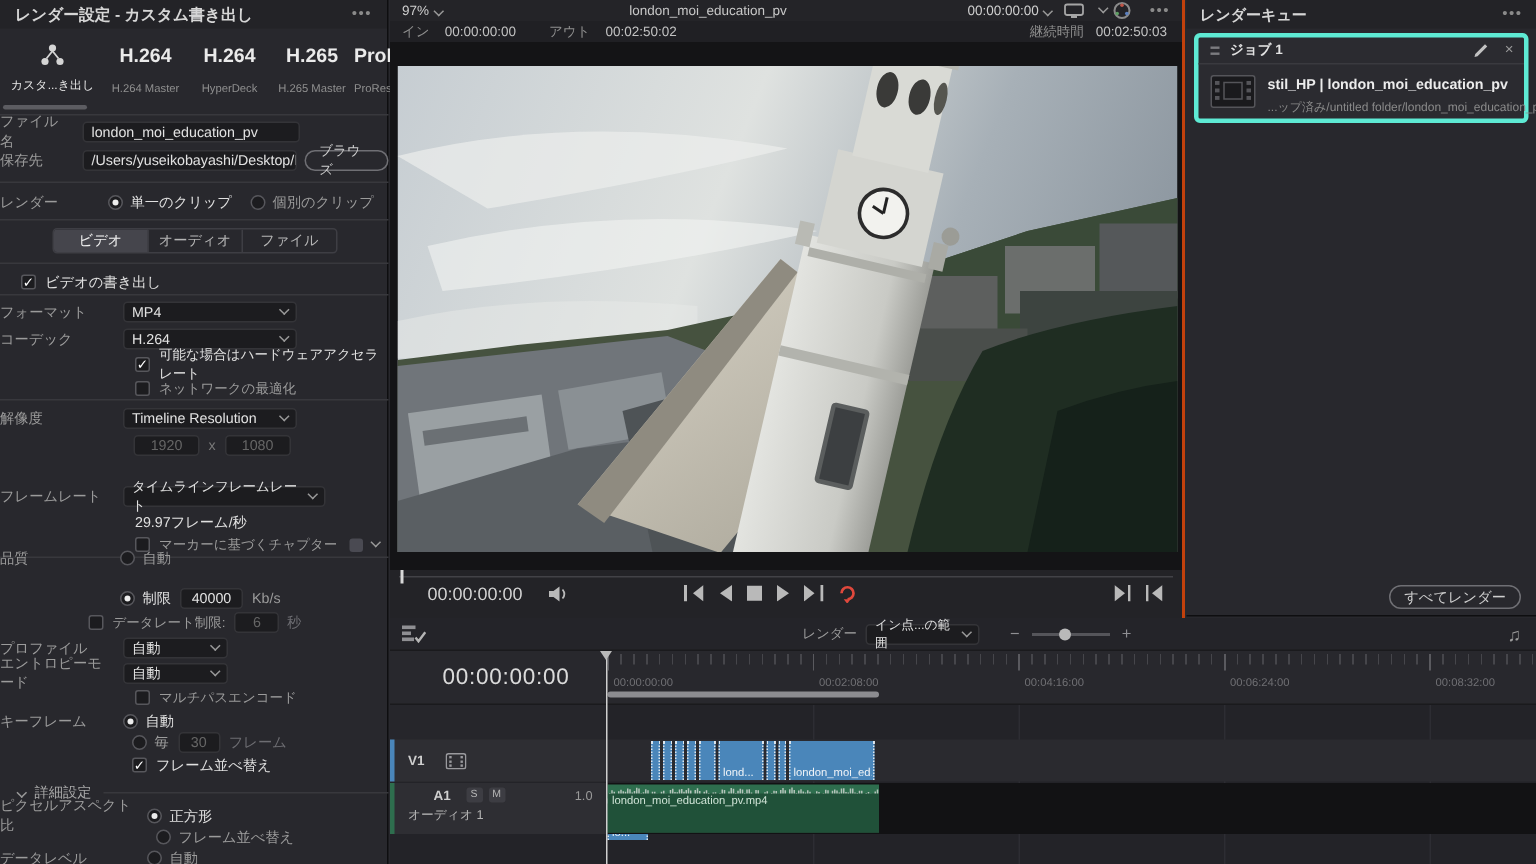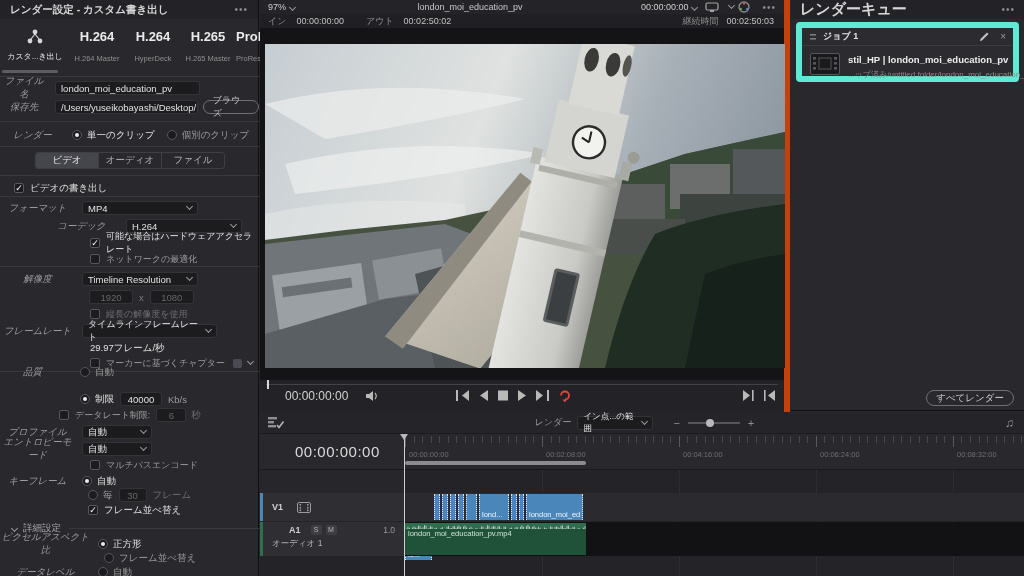--- a/index.html
+++ b/index.html
@@ -15,21 +15,21 @@
 
   .preset { position:absolute; top:22px; text-align:center; }
   .preset .big { font-size:13px; font-weight:bold; color:#eaeaea; line-height:30px; }
   .preset .sub { font-size:7.5px; color:#8f8f8f; margin-top:2px; }
   .preset .plabel { font-size:8px; color:#e8e8e8; margin-top:5px; }
   #preset-scrollbar { position:absolute; left:2px; top:70px; width:56px; height:3px; background:#5c5c61; border-radius:2px; }
 
   .divider { position:absolute; left:0; width:259px; height:1px; background:#38383d; }
 
   .row { position:absolute; left:0; width:259px; height:16px; display:flex; align-items:center; font-size:9.5px; }
-  .lbl { width:82px; text-align:center; color:#9b9b9b; padding-right:7px; flex:none;font-style:italic; }
+  .lbl { width:82px; text-align:left; color:#9b9b9b; padding-right:7px; flex:none; }
   .val { color:#e0e0e0; }
   .input, .select { background:#1c1c1f; border:1px solid #343438; border-radius:3px; height:14px;
      display:flex; align-items:center; padding:0 5px; color:#e2e2e2; font-size:9.5px; }
   .select { justify-content:space-between; }
   .dis { color:#666; }
   .chev { width:5px; height:5px; border-right:1.2px solid #9a9a9a; border-bottom:1.2px solid #9a9a9a; transform:rotate(45deg); margin-left:6px; flex:none; margin-top:-3px;}
   .radio { width:10px; height:10px; border-radius:50%; background:#1c1c1f; border:1px solid #57575c; flex:none; margin-right:5px; }
   .radio.on { display:flex; align-items:center; justify-content:center; }
   .radio.on::after { content:""; width:4px; height:4px; border-radius:50%; background:#ececec; }
   .cb { width:10px; height:10px; background:#1c1c1f; border:1px solid #57575c; border-radius:2px; flex:none; margin-right:6px;
@@ -37,35 +37,35 @@
   .cb.on::after { content:"✓"; }
   .tabbox { display:flex; position:absolute; left:35px; width:190px; height:17px; border:1px solid #3e3e44; border-radius:3px; overflow:hidden; }
   .tabbox .tab { flex:1; display:flex; align-items:center; justify-content:center; font-size:9.5px; color:#b5b5b5; border-right:1px solid #3e3e44; }
   .tabbox .tab:last-child { border-right:none; }
   .tabbox .tab.sel { background:#45454c; color:#f0f0f0; }
   .pill { border:1px solid #6f6f74; border-radius:8px; height:14px; padding:0 9px; display:flex; align-items:center; color:#cfcfcf; font-size:9px; }
   .advline { flex:1; height:1px; background:#38383d; margin-left:8px; }
   .swatch { width:9px; height:9px; background:#4a4a52; border-radius:2px; margin-left:8px; }
 
   
-  #viewer { position:absolute; left:260px; top:0; width:530px; height:412px; background:#1b1b1e; border-right:6px solid #c2410c; }
+  #viewer { position:absolute; left:260px; top:0; width:530px; height:412px; background:#1b1b1e; border-right:2px solid #c2410c; }
   #vtop { position:absolute; left:0; top:0; width:100%; height:14px; background:#242428; display:flex; align-items:center; font-size:9px; color:#b8b8b8; }
   #vsub { position:absolute; left:0; top:14px; width:100%; height:14px; background:#202024; display:flex; align-items:center; font-size:9px; color:#8f8f8f; }
   #canvas { position:absolute; left:0; top:28px; width:100%; height:352px; background:#141416; }
   #frame { position:absolute; left:5px; top:16px; width:520px; height:324px; background:#0c0c0c; }
   #transport { position:absolute; left:0; top:380px; width:100%; height:32px; background:#232327; }
   .ticon { fill:#b9b9b9; }
   #scrubline { position:absolute; left:6px; right:6px; top:4px; height:1px; background:#424247; }
   #scrubhead { position:absolute; left:7px; top:0; width:2px; height:9px; background:#d8d8d8; }
 
   
   #queue { position:absolute; left:791px; top:0; width:233px; height:411px; background:#28282d; }
   #queue-header { position:absolute; left:0; top:0; width:100%; height:19px; background:#232327; display:flex; align-items:center; padding:0 9px; }
-  #queue-header .title { font-size:15px; font-weight:bold; color:#d6d6d6; flex:1; }
-  #jobcard { position:absolute; left:5px; top:22px; width:223px; height:60px; border:6px solid #5eead4; border-radius:4px; background:#2b2b30; }
+  #queue-header .title { font-size:10px; font-weight:bold; color:#d6d6d6; flex:1; }
+  #jobcard { position:absolute; left:5px; top:22px; width:223px; height:60px; border:3px solid #5eead4; border-radius:4px; background:#2b2b30; }
   #jobhead { display:flex; align-items:center; height:18px; padding:0 7px; border-bottom:1px solid #3a3a3f; }
   #jobhead .jname { font-size:9px; font-weight:bold; color:#e3e3e3; flex:1; }
   #thumb { position:absolute; left:8px; top:25px; width:30px; height:22px; background:#1a1a1d; border:1px solid #55555a; border-radius:2px; }
   #jobtitle { position:absolute; left:46px; top:26px; font-size:9.5px; font-weight:bold; color:#ececec; white-space:nowrap; }
   #jobpath { position:absolute; left:46px; top:41px; font-size:8px; color:#8a8a8a; white-space:nowrap; }
   #render-all { position:absolute; right:10px; top:-22px; }
   #queue-bottom { position:absolute; left:791px; top:385px; width:233px; height:26px; background:#28282d; border-bottom:1px solid #0e0e10;}
 
   
   #timeline { position:absolute; left:260px; top:412px; width:764px; height:164px; background:#232328; }
@@ -172,21 +172,21 @@
 
   <div class="divider" style="top:196px;"></div>
 
   <div class="row" style="top:200px;">
     <span class="lbl">フォーマット</span>
     <span class="select" style="width:116px;">
       <span>MP4</span>
         <span class="chev"></span>
     </span>
   </div>
-  <div class="row" style="top:218px;padding-left:44px;">
+  <div class="row" style="top:218px;">
     <span class="lbl">コーデック</span>
     <span class="select" style="width:116px;">
       <span>H.264</span>
         <span class="chev"></span>
     </span>
   </div>
   <div class="row" style="top:235px; padding-left:90px;">
     <span class="cb on"></span>
     <span class="val" style="font-size:9px;">可能な場合はハードウェアアクセラレート</span>
   </div>
@@ -201,24 +201,20 @@
     <span class="lbl">解像度</span>
     <span class="select" style="width:116px;">
       <span>Timeline Resolution</span>
         <span class="chev"></span>
     </span>
   </div>
   <div class="row" style="top:289px; padding-left:89px;">
     <span class="input dis" style="width:44px; justify-content:center;">1920</span>
     <span style="margin:0 6px; color:#7a7a7a;">x</span>
     <span class="input dis" style="width:44px; justify-content:center;">1080</span>
-  </div>
-  <div class="row" style="top:306px; padding-left:90px;">
-    <span class="cb"></span>
-    <span style="color:#6d6d72; font-size:9px;">縦長の解像度を使用</span>
   </div>
   <div class="row" style="top:323px;">
     <span class="lbl">フレームレート</span>
     <span class="select" style="width:135px;">
       <span style="font-size:9px;">タイムラインフレームレート</span>
         <span class="chev"></span>
     </span>
   </div>
   <div class="row" style="top:340px; padding-left:90px;">
     <span class="val">29.97フレーム/秒</span>

